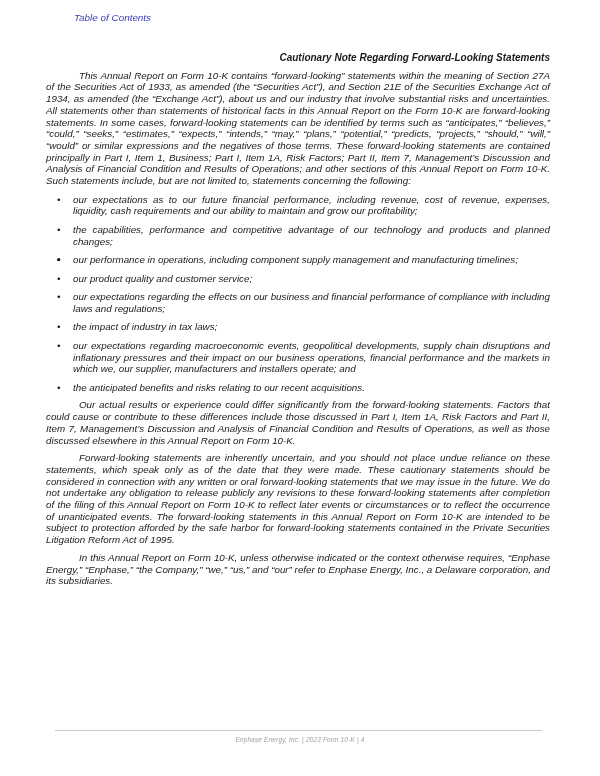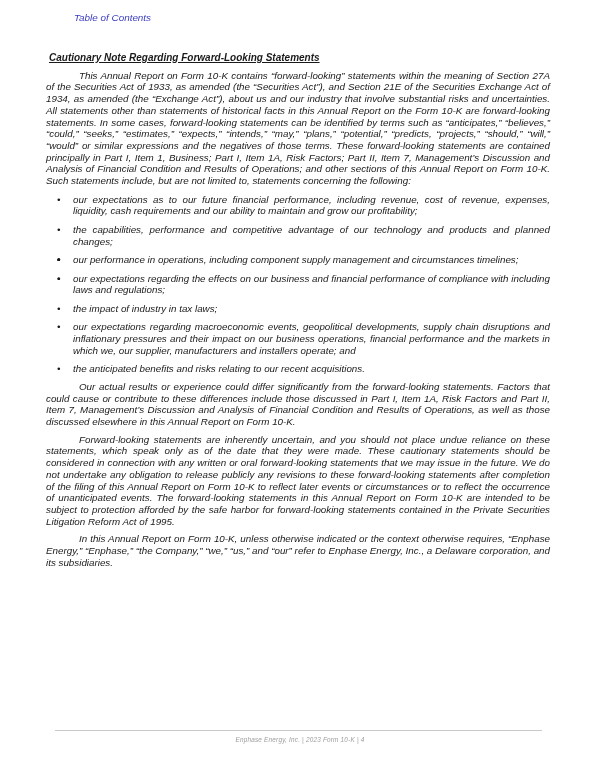--- a/index.html
+++ b/index.html
@@ -32,22 +32,21 @@
     font-size: 9.9px;
     line-height: 11px;
     text-decoration: none;
     cursor: pointer;
   }
   .heading {
     margin: 28px 0 0 9px;
     font-size: 10px;
     line-height: 12px;
     font-weight: bold;
-    text-align: left;
-    text-decoration: underline;
+    text-align: right;
   }
   .para {
     margin: 6px 0 0 6px;
     text-indent: 33px;
   }
   .bullets {
     list-style: none;
     margin: 7px 0 0 0;
     padding: 0;
   }
@@ -94,22 +93,22 @@
 
     <p class="para">This Annual Report on Form 10-K contains “forward-looking” statements within the meaning of Section 27A of the Securities Act of 1933, as amended (the “Securities Act”), and Section 21E of the Securities Exchange Act of 1934, as amended (the “Exchange Act”), about us and our industry that involve substantial risks and uncertainties. All statements other than statements of historical facts in this Annual Report on the Form 10-K are forward-looking statements. In some cases, forward-looking statements can be identified by terms such as “anticipates,” “believes,” “could,” “seeks,” “estimates,” “expects,” “intends,” “may,” “plans,” “potential,” “predicts, “projects,” “should,” “will,” “would” or similar expressions and the negatives of those terms. These forward-looking statements are contained principally in Part I, Item 1, Business; Part I, Item 1A, Risk Factors; Part II, Item 7, Management’s Discussion and Analysis of Financial Condition and Results of Operations; and other sections of this Annual Report on Form 10-K. Such statements include, but are not limited to, statements concerning the following:</p>
 
     <ul class="bullets">
       <li><span class="marker">•</span><span>our expectations as to our future financial performance, including revenue, cost of revenue, expenses, liquidity, cash requirements and our ability to maintain and grow our profitability;</span></li>
       <li><span class="marker">•</span><span>the capabilities, performance and competitive advantage of our technology and products and planned changes;</span></li>
       <li><span class="marker">•</span></li>
       <li><span class="marker">•</span></li>
       <li><span class="marker">•</span></li>
       <li><span class="marker">•</span></li>
-      <li><span class="marker">•</span><span>our performance in operations, including component supply management and circumstances timelines;</span></li>
-      <li><span class="marker">•</span></li>
+      <li><span class="marker">•</span><span>our performance in operations, including component supply management and manufacturing timelines;</span></li>
+      <li><span class="marker">•</span><span>our product quality and customer service;</span></li>
       <li><span class="marker">•</span><span>our expectations regarding the effects on our business and financial performance of compliance with including laws and regulations;</span></li>
       <li><span class="marker">•</span><span>the impact of industry in tax laws;</span></li>
       <li><span class="marker">•</span><span>our expectations regarding macroeconomic events, geopolitical developments, supply chain disruptions and inflationary pressures and their impact on our business operations, financial performance and the markets in which we, our supplier, manufacturers and installers operate; and</span></li>
       <li><span class="marker">•</span><span>the anticipated benefits and risks relating to our recent acquisitions.</span></li>
     </ul>
 
     <p class="para">Our actual results or experience could differ significantly from the forward-looking statements. Factors that could cause or contribute to these differences include those discussed in Part I, Item 1A, Risk Factors and Part II, Item 7, Management’s Discussion and Analysis of Financial Condition and Results of Operations, as well as those discussed elsewhere in this Annual Report on Form 10-K.</p>
 
     <p class="para">Forward-looking statements are inherently uncertain, and you should not place undue reliance on these statements, which speak only as of the date that they were made. These cautionary statements should be considered in connection with any written or oral forward-looking statements that we may issue in the future. We do not undertake any obligation to release publicly any revisions to these forward-looking statements after completion of the filing of this Annual Report on Form 10-K to reflect later events or circumstances or to reflect the occurrence of unanticipated events. The forward-looking statements in this Annual Report on Form 10-K are intended to be subject to protection afforded by the safe harbor for forward-looking statements contained in the Private Securities Litigation Reform Act of 1995.</p>
 

